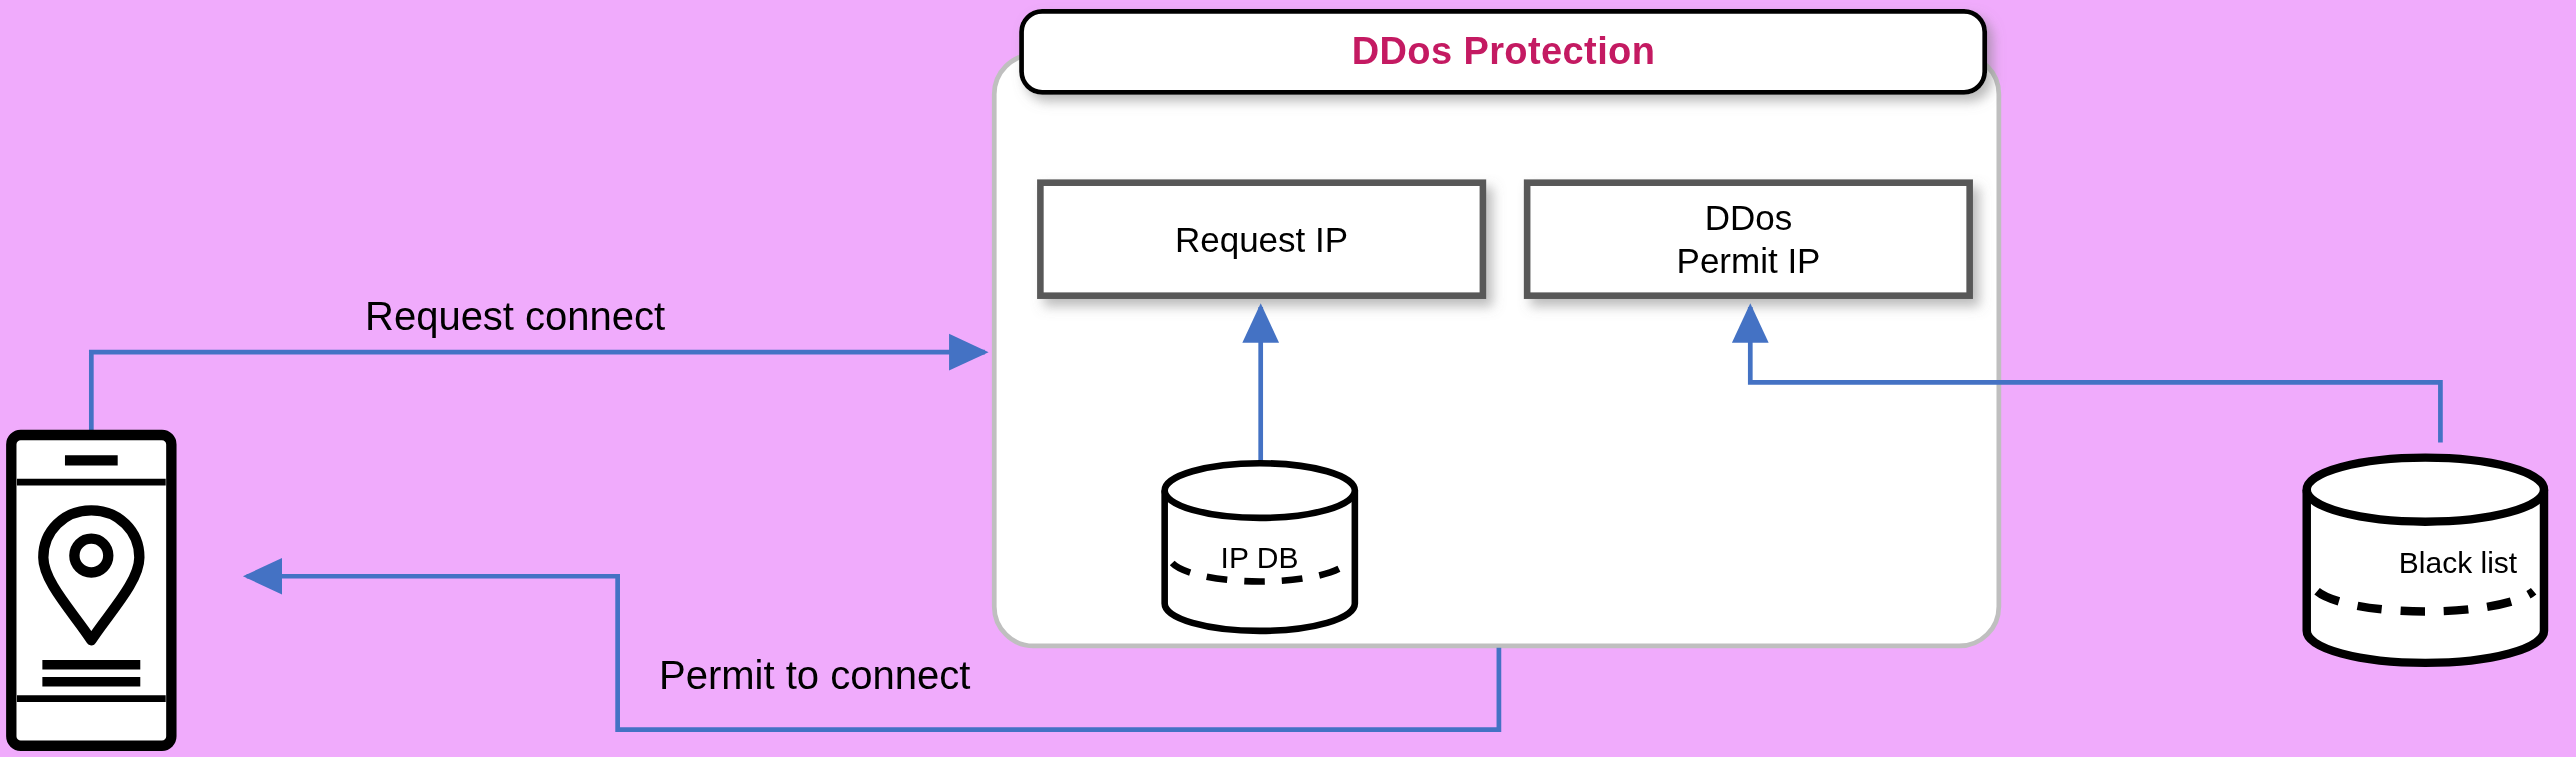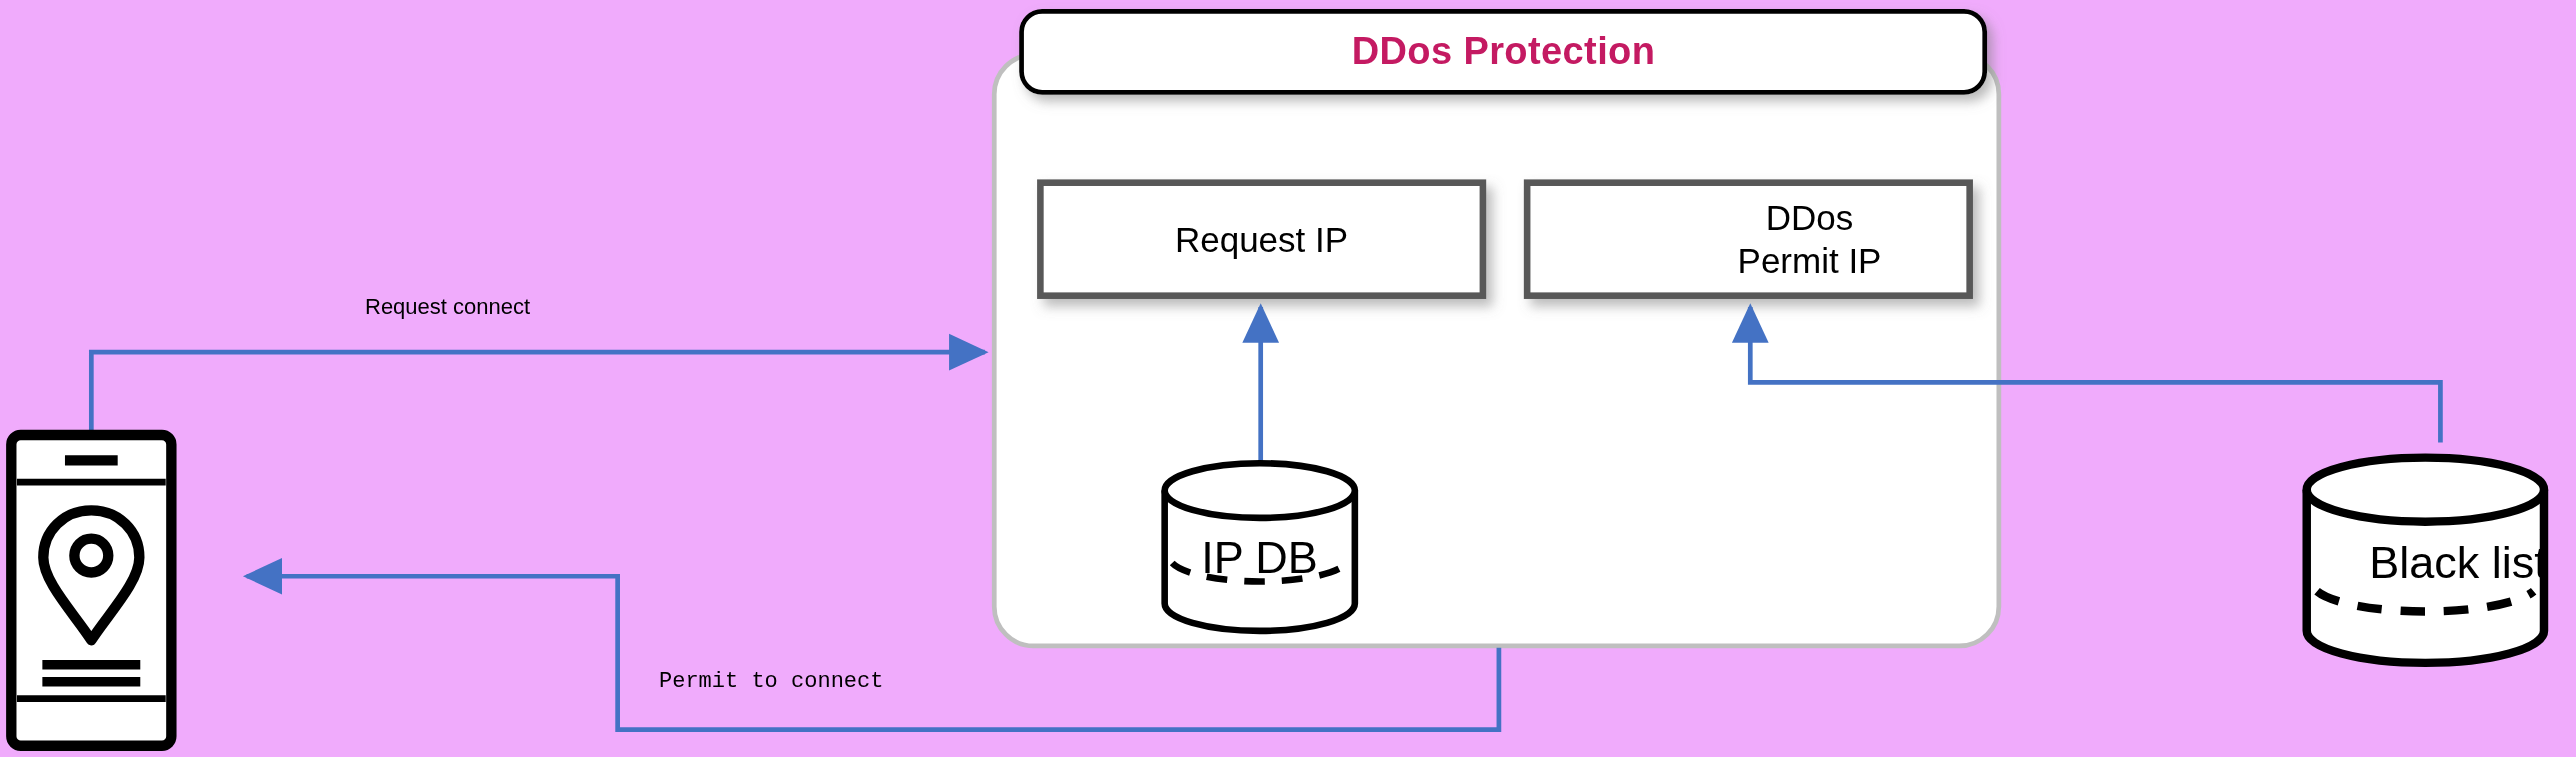--- a/index.html
+++ b/index.html
@@ -42,36 +42,36 @@
   .box-label {
     position: absolute;
     display: flex;
     align-items: center;
     justify-content: center;
     text-align: center;
     font-size: 35px;
     color: #000000;
   }
   #oversea-label { left: 1040px; top: 183px; width: 443px; height: 113px; }
-  #ddos-src-label { left: 1588px; top: 183px; width: 443px; height: 113px; line-height: 1.22; }
+  #ddos-src-label { left: 1527px; top: 183px; width: 443px; height: 113px; line-height: 1.22; }
 
   .edge-label {
     position: absolute;
-    font-size: 22px;
+    font-size: 40px;
     color: #000000;
   }
   #request-label  { left: 365px;  top: 294px; }
-  #permit-label   { left: 659px;  top: 669px; font-family: Liberation Mono, monospace; }
+  #permit-label   { left: 659px;  top: 653px; }
 
   .db-label {
     position: absolute;
     display: flex;
     align-items: center;
     justify-content: center;
-    font-size: 45px;
+    font-size: 30px;
     color: #000000;
   }
   #ipdb-label      { left: 1156px; top: 537px; width: 207px; height: 41px; }
   #blacklist-label { left: 2312px; top: 541px; width: 226px; height: 43px; padding-left: 33px; }
 </style>
 </head>
 <body>
 
 <div id="canvas">
 

